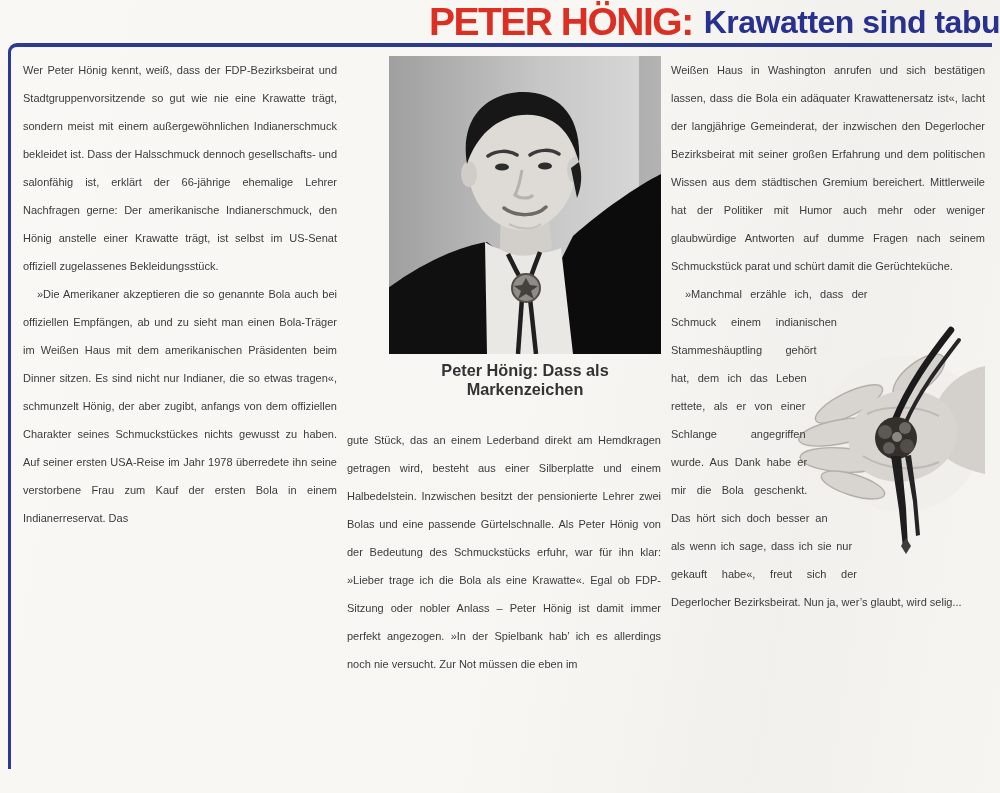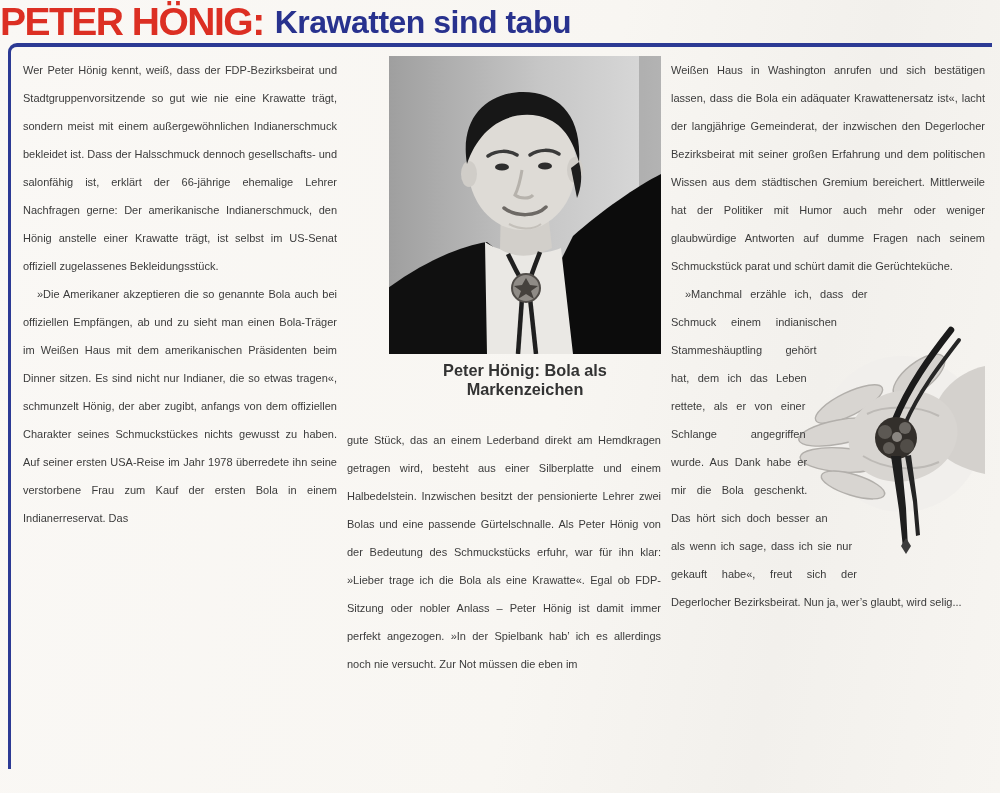--- a/index.html
+++ b/index.html
@@ -2,21 +2,21 @@
 <html lang="de" style="--title-red: #dc2f23; --title-blue: #28328e; --rule-blue: #2c3a94; --body-text: #3b3b3b;"><head>
 <meta charset="utf-8">
 <style>
   html,body{margin:0;padding:0;background:#e8e6e2;}
   .page{
     position:relative;width:1000px;height:793px;overflow:hidden;
     background:linear-gradient(100deg,#faf8f5 0%,#f8f6f2 55%,#f2f0ec 78%,#f7f5f1 100%);
     font-family:"Liberation Sans", sans-serif;
   }
   
-  .hdr{position:absolute;top:0;left:0;width:100%;text-align:left;white-space:nowrap;}
+  .hdr{position:absolute;top:0;left:0;width:100%;text-align:right;white-space:nowrap;}
   .t-red{color:var(--title-red,#dc2f23);font-weight:bold;font-size:39px;letter-spacing:-1.5px;vertical-align:baseline;}
   .t-blue{color:var(--title-blue,#28328e);font-weight:bold;font-size:32px;letter-spacing:-0.5px;margin-left:11px;vertical-align:2px;}
   .frame{
     position:absolute;left:8px;top:43px;width:981px;height:722px;
     border-top:4px solid var(--rule-blue,#2c3a94);
     border-left:3px solid var(--rule-blue,#2c3a94);
     border-top-left-radius:9px;pointer-events:none;
   }
   
   .cols{position:absolute;left:23px;top:56px;width:963px;display:flex;gap:10px;}
@@ -97,21 +97,21 @@
 
             <path d="M119,198 C125,211 130,220 134,227" stroke="#1f1f1f" stroke-width="4.5" fill="none"></path>
             <path d="M151,196 C146,209 142,219 140,227" stroke="#1f1f1f" stroke-width="4.5" fill="none"></path>
             <path d="M133,242 L129,298" stroke="#1f1f1f" stroke-width="4.5" fill="none"></path>
             <path d="M141,242 L147,298" stroke="#1f1f1f" stroke-width="4.5" fill="none"></path>
 
             <circle cx="137" cy="232" r="14" fill="#8f8b86" stroke="#514d49" stroke-width="2"></circle>
             <path d="M137,222 L141,229 L149,230 L142,235 L145,243 L137,238 L129,243 L132,235 L125,230 L133,229 Z" fill="#45413d"></path>
           </svg>
         </div>
-        <figcaption>Peter Hönig: Bola als Markenzeichen</figcaption>
+        <figcaption>Peter Hönig: Dass als Markenzeichen</figcaption>
       </figure>
       <p class="p mid-p">gute Stück, das an einem Lederband direkt am Hemdkragen getragen wird, besteht aus einer Silberplatte und einem Halbedelstein. Inzwischen besitzt der pensionierte Lehrer zwei Bolas und eine passende Gürtelschnalle. Als Peter Hönig von der Bedeutung des Schmuckstücks erfuhr, war für ihn klar: »Lieber trage ich die Bola als eine Krawatte«. Egal ob FDP-Sitzung oder nobler Anlass – Peter Hönig ist damit immer perfekt angezogen. »In der Spielbank hab’ ich es allerdings noch nie versucht. Zur Not müssen die eben im</p>
     </section>
 
     <section class="col">
       <p class="p">Weißen Haus in Washington anrufen und sich bestätigen lassen, dass die Bola ein adäquater Krawattenersatz ist«, lacht der langjährige Gemeinderat, der inzwischen den Degerlocher Bezirksbeirat mit seiner großen Erfahrung und dem politischen Wissen aus dem städtischen Gremium bereichert. Mittlerweile hat der Politiker mit Humor auch mehr oder weniger glaubwürdige Antworten auf dumme Fragen nach seinem Schmuckstück parat und schürt damit die Gerüchteküche.</p>
       <p class="p ind">
         <span class="hand-float">
           <svg viewBox="0 0 188 238" aria-hidden="true">
             <ellipse cx="105" cy="110" rx="80" ry="78" fill="#f1efec"></ellipse>

